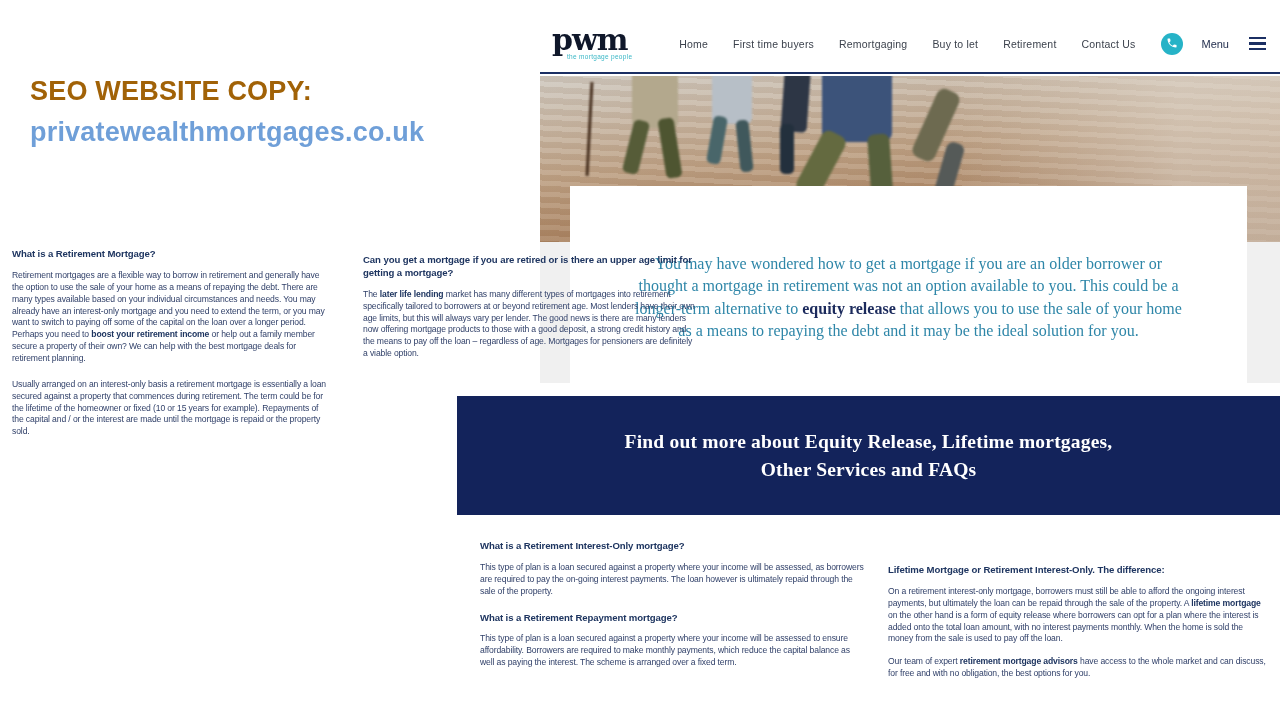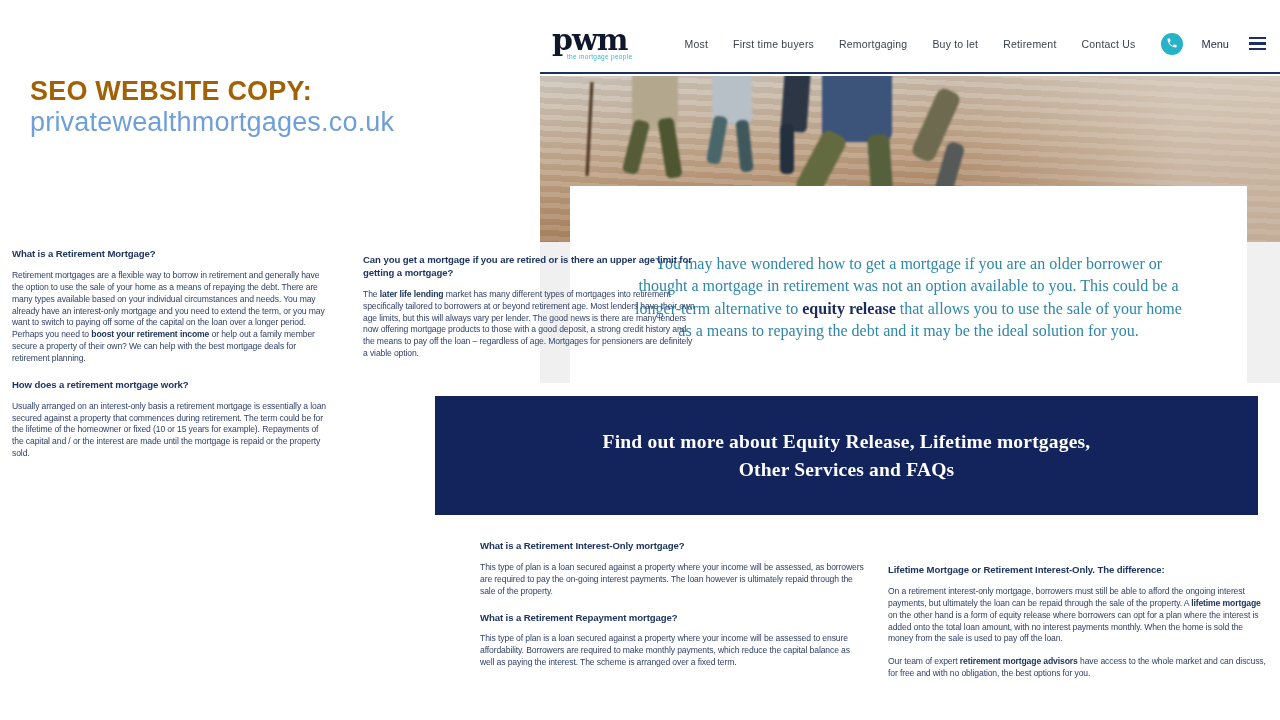--- a/index.html
+++ b/index.html
@@ -2,21 +2,21 @@
 <html><head>
 <meta charset="utf-8">
 <style>
   * { margin:0; padding:0; box-sizing:border-box; }
   html,body { width:1280px; height:720px; background:#ffffff; overflow:hidden;
               font-family:"Liberation Sans", sans-serif; }
 
   
   .slide-title { position:absolute; left:30px; top:76px; }
   .slide-title .l1 { font-size:27px; font-weight:bold; color:#a16207; letter-spacing:0.2px; }
-  .slide-title .l2 { font-size:27px; font-weight:normal; color:#6f9fd8; letter-spacing:0.2px; margin-top:0; }
+  .slide-title .l2 { font-size:27px; font-weight:bold; color:#6f9fd8; letter-spacing:0.2px; margin-top:10px; }
 
   
   .site { position:absolute; left:540px; top:15px; width:740px; height:368px; background:#ffffff; }
   .site-nav { position:absolute; left:0; top:0; width:740px; height:59px; background:#ffffff;
               border-bottom:2px solid #1b2f63; display:flex; align-items:center; padding:0 14px 0 12px; }
   .logo { display:flex; flex-direction:column; line-height:1; cursor:pointer; }
   .logo .pwm { font-family:"DejaVu Serif", serif; font-weight:bold; font-size:30px; color:#0f172a; letter-spacing:-1px; line-height:0.9; }
   .logo .tag { font-size:6.5px; color:#39b7c6; margin-top:1px; margin-left:15px; letter-spacing:0.3px; }
   .nav-links { display:flex; gap:25px; margin-left:auto; margin-right:26px; }
   .nav-links span { font-size:10.5px; color:#3c424d; letter-spacing:0.2px; cursor:pointer; white-space:nowrap; }
@@ -58,21 +58,21 @@
 
   .site-gray { position:absolute; left:0; top:227px; width:740px; height:141px; background:#f0f0f0; }
 
   .quote-box { position:absolute; left:30px; top:171px; width:677px; height:223px; background:#ffffff;
                display:flex; align-items:center; justify-content:center; z-index:5; }
   .quote-text { max-width:552px; text-align:center; font-family:"Liberation Serif", serif;
                 font-size:16px; line-height:1.38; color:#2e86a8; }
   .quote-text b { color:#1b2a5c; font-weight:bold; }
 
   
-  .banner { position:absolute; left:435px; top:396px; width:823px; height:119px; background:#13235b;
+  .banner { position:absolute; left:457px; top:396px; width:823px; height:119px; background:#13235b;
             display:flex; flex-direction:column; align-items:center; justify-content:center; gap:6px; z-index:6; }
   .banner div { font-family:"Liberation Serif", serif; font-weight:bold; font-size:19.5px; color:#ffffff; letter-spacing:0.2px; }
 
   
   .col { position:absolute; z-index:7; }
   .col h4 { font-size:9.6px; font-weight:bold; color:#1e3560; letter-spacing:-0.1px; margin-bottom:9px; line-height:1.35; }
   .col p  { font-size:8.6px; color:#2f3f68; line-height:1.38; letter-spacing:-0.12px; margin-bottom:11px; }
   .col p b { color:#1e3560; }
   .col-left  { left:12px;  top:248px; width:320px; }
   .col-mid   { left:363px; top:254px; width:332px; }
@@ -89,21 +89,21 @@
 </div>
 
 <div class="site">
 
   <div class="site-nav">
     <div class="logo">
       <span class="pwm">pwm</span>
       <span class="tag">the mortgage people</span>
     </div>
     <div class="nav-links">
-      <span>Most</span>
+      <span>Home</span>
       <span>First time buyers</span>
       <span>Remortgaging</span>
       <span>Buy to let</span>
       <span>Retirement</span>
       <span>Contact Us</span>
     </div>
     <div class="phone-btn">
       <span>
         <svg width="12" height="12" viewBox="0 0 24 24">
             <path fill="#ffffff" d="M6.6 10.8c1.5 2.9 3.8 5.2 6.7 6.7l2.2-2.2c.3-.3.7-.4 1-.2 1.1.4 2.3.6 3.6.6.6 0 1 .4 1 1V20c0 .6-.4 1-1 1C10.7 21 3 13.3 3 4c0-.6.4-1 1-1h3.5c.6 0 1 .4 1 1 0 1.3.2 2.5.6 3.6.1.3 0 .7-.2 1l-2.3 2.2z"></path>
@@ -153,21 +153,20 @@
 
 <div class="banner">
   <div>Find out more about Equity Release, Lifetime mortgages,</div>
   <div>Other Services and FAQs</div>
 </div>
 
 <div class="col col-left">
   <h4>What is a Retirement Mortgage?</h4>
   <p><span>Retirement mortgages are a flexible way to borrow in retirement and generally have the option to use the sale of your home as a means of repaying the debt. There are many types available based on your individual circumstances and needs. You may already have an interest-only mortgage and you need to extend the term, or you may want to switch to paying off some of the capital on the loan over a longer period. Perhaps you need to </span><b>boost your retirement income</b><span> or help out a family member secure a property of their own? We can help with the best mortgage deals for retirement planning.</span></p>
   <div class="gap"></div>
-  <h4>How does a retirement mortgage work?</h4>
   <p>Usually arranged on an interest-only basis a retirement mortgage is essentially a loan secured against a property that commences during retirement. The term could be for the lifetime of the homeowner or fixed (10 or 15 years for example). Repayments of the capital and / or the interest are made until the mortgage is repaid or the property sold.</p>
 </div>
 
 <div class="col col-mid">
   <h4>Can you get a mortgage if you are retired or is there an upper age limit for getting a mortgage?</h4>
   <p><span>The </span><b>later life lending</b><span> market has many different types of mortgages into retirement specifically tailored to borrowers at or beyond retirement age. Most lenders have their own age limits, but this will always vary per lender. The good news is there are many lenders now offering mortgage products to those with a good deposit, a strong credit history and the means to pay off the loan – regardless of age. Mortgages for pensioners are definitely a viable option.</span></p>
 </div>
 
 <div class="col col-bmid">
   <h4>What is a Retirement Interest-Only mortgage?</h4>

